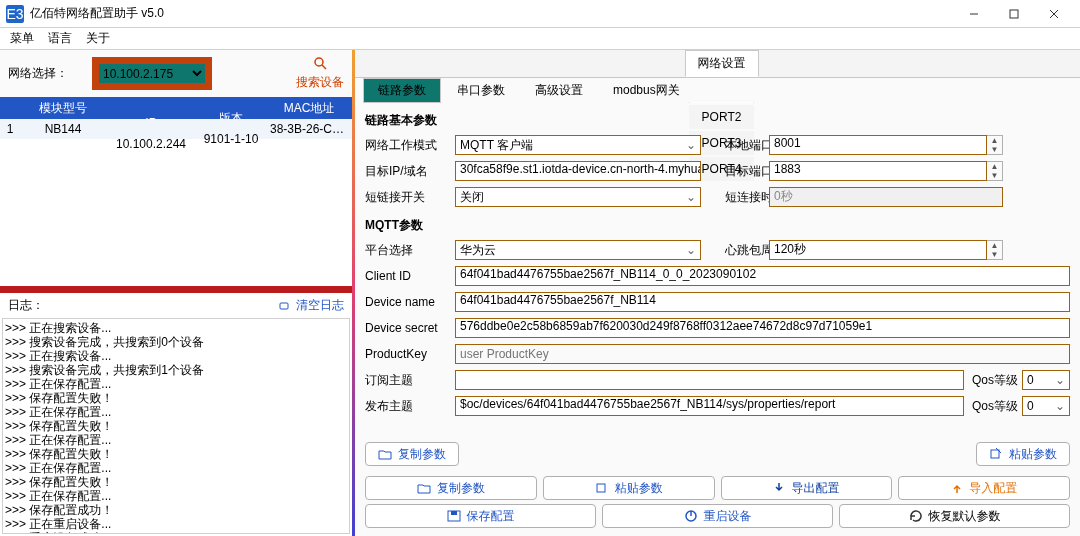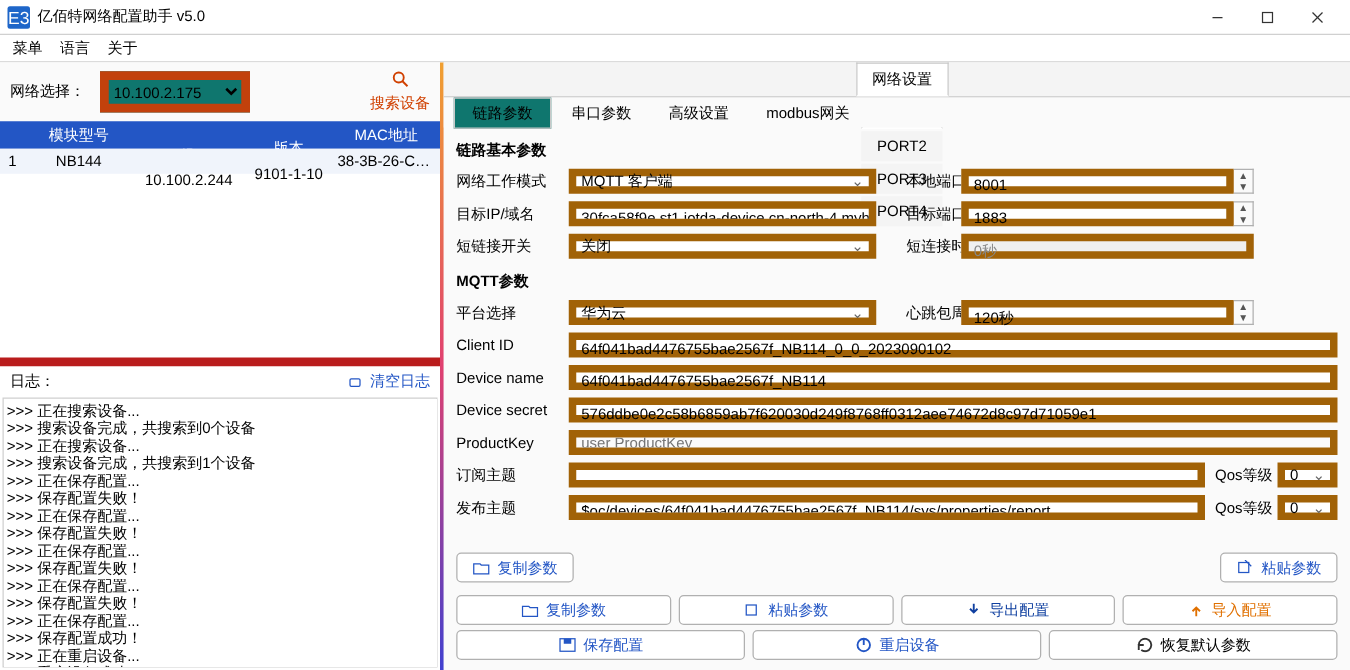--- a/index.html
+++ b/index.html
@@ -6,21 +6,21 @@
 body { background: #f0f0f0; width: 1080px; height: 536px; overflow: hidden; display: flex; flex-direction: column; }
 .titlebar { height: 28px; background: #fff; display: flex; align-items: center; padding: 0 6px; border-bottom: 1px solid #d0d0d0; }
 .titlebar .icon { width: 18px; height: 18px; background: #1e66c9; color:#fff; display:flex;align-items:center;justify-content:center;font-size:14px;border-radius:2px;margin-right:6px; }
 .titlebar .title { flex: 0 0 auto; }
 .titlebar .spacer { flex: 1; }
 .winbtn { width: 40px; height: 100%; display: flex; align-items:center; justify-content:center; cursor:pointer; }
 .menubar { height: 22px; background:#fff; display:flex; align-items:center; padding:0 10px; gap:14px; border-bottom:1px solid #d0d0d0; }
 .content { flex:1; display:flex; min-height:0; }
 .left { width: 355px; border-right: 3px solid; border-image: linear-gradient(#f0a030,#e04070,#4040d0) 1; display:flex; flex-direction:column; background:#fff; }
 .right { flex:1; display:flex; flex-direction:column; background:#fafafa; }
-.netsel { display:flex; align-items:center; padding:6px 8px; gap:12px; background:#fafafa; }
+.netsel { display:flex; align-items:center; padding:6px 8px; gap:24px; background:#fafafa; }
 .netsel select { width:120px; height:33px; border:7px solid #c2410c; background:#0f766e; }
 .searchbtn { margin-left:auto; display:flex; align-items:center; gap:4px; color:#d04000; cursor:pointer;flex-direction:column; }
 .table-head { background:#2356c5; color:#fff; display:flex; height:22px; align-items:center; }
 .th { text-align:center; padding:0 4px; }
 .th1{width:20px;} .th2{width:86px;} .th3{width:90px;margin-top:30px;} .th4{width:70px;margin-top:20px;} .th5{flex:1;}
 .table-row { display:flex; height:20px; align-items:center; background:#f0f4fb; }
 .td { text-align:center; padding:0 4px; overflow:hidden; white-space:nowrap; text-overflow:ellipsis; }
 .log-head { display:flex; align-items:center; padding:4px 8px; border-top:7px solid #b91c1c; }
 .log-head .clear { margin-left:auto; display:flex; align-items:center; gap:4px; color:#2356c5; cursor:pointer; }
 .log-body { flex:0 0 auto; height:216px; overflow:auto; background:#fff; border:1px solid #d0d0d0; margin:0 2px 2px 2px; padding:2px; font-size:11px; line-height:14px; }
@@ -29,21 +29,21 @@
 .tab { padding:4px 12px; background:#f4f4f4; border:1px solid transparent; cursor:pointer; }
 .tab.first { border:1px solid #c8c8c8; border-bottom:1px solid #fff; background:#fff; }
 .subtabs { display:flex; align-items:center; height:24px; background:#fafafa; padding-left:8px; gap:2px; }
 .subtab { padding:3px 14px; cursor:pointer; }
 .subtab.active { border:1px solid #c8c8c8; background:#0f766e; }
 .form { flex:1; overflow:auto; padding:4px 10px 8px 10px; }
 .section-title { font-weight:bold; padding:6px 0 4px 0; }
 .row { display:flex; align-items:center; height:24px; margin-bottom:2px; gap:4px; }
 .lbl { width:86px; white-space:nowrap; }
 .lbl2 { width:60px; white-space:nowrap; padding-left:20px; }
-.combo, .txt { height:20px; border:6px solid #a16207; background:#fff; padding:0 4px; }
+.combo, .txt { height:20px; border:1px solid #a16207; background:#fff; padding:0 4px; }
 .combo { display:flex; align-items:center; justify-content:space-between; }
 .combo .arrow { color:#666; }
 .w240 { width:246px; }
 .wfill { flex:1; }
 .w130 { width:234px; }
 .spin { display:flex; align-items:center; width:234px; }
 .spin .txt { flex:1; }
 .spin .ud { width:16px; height:20px; border:1px solid #b0b0b0; border-left:none; display:flex; flex-direction:column; }
 .spin .ud div { flex:1; display:flex; align-items:center; justify-content:center; font-size:8px; color:#555; }
 .readonly { background:#f0f0f0; color:#888; }

